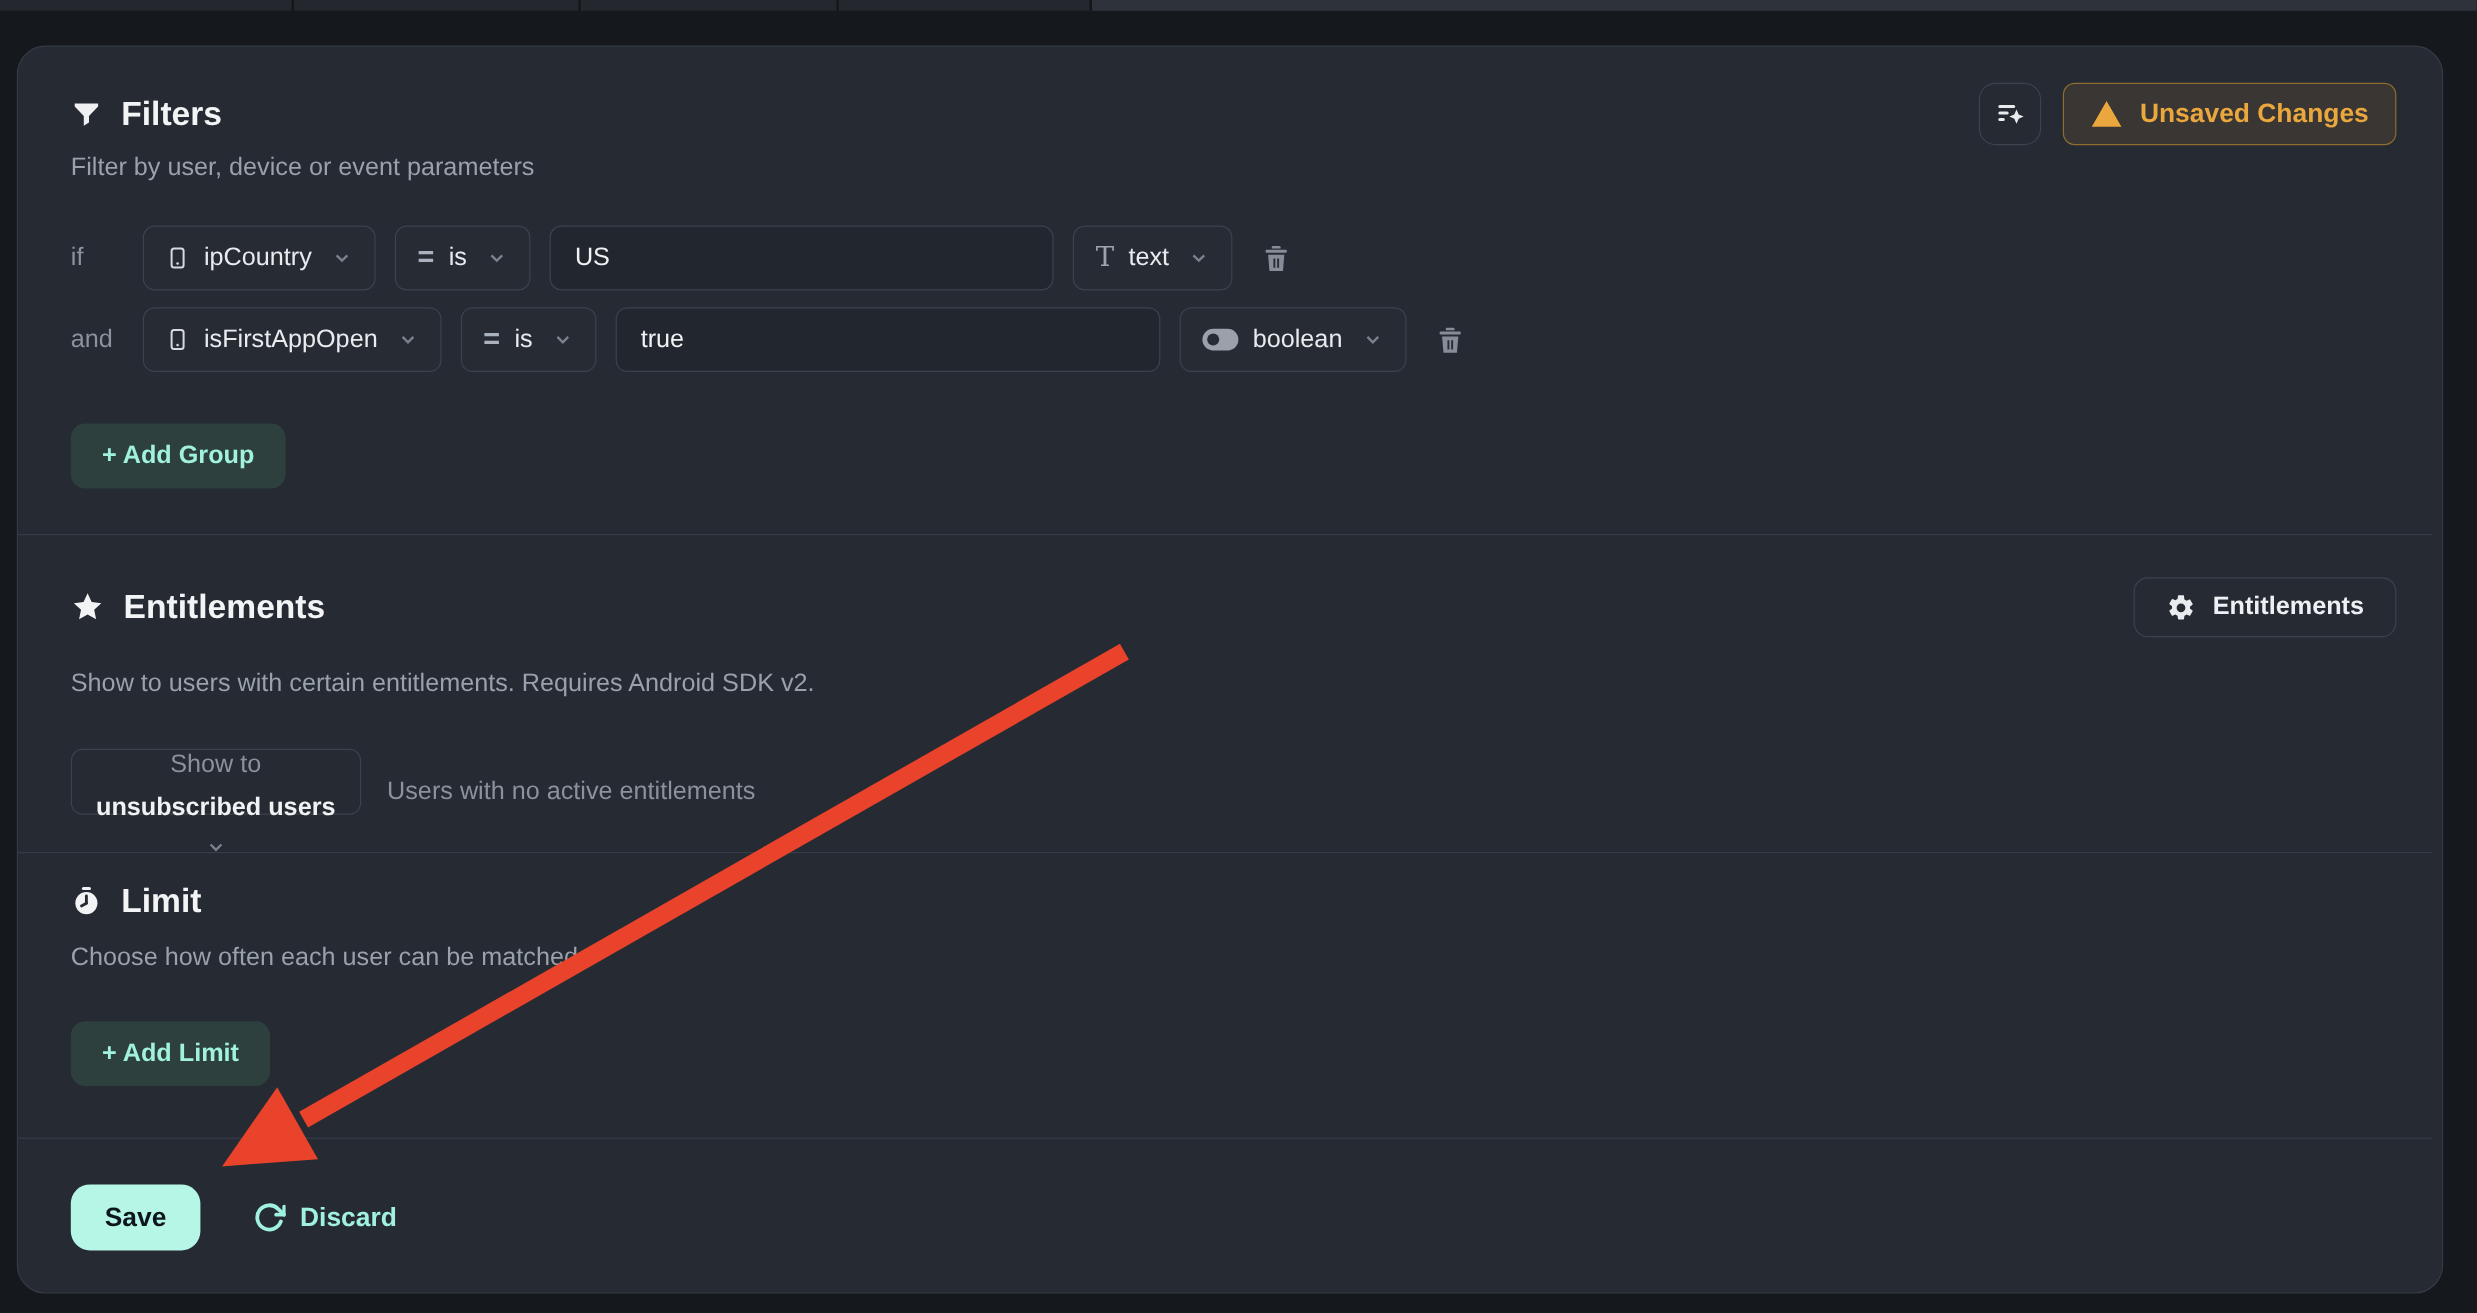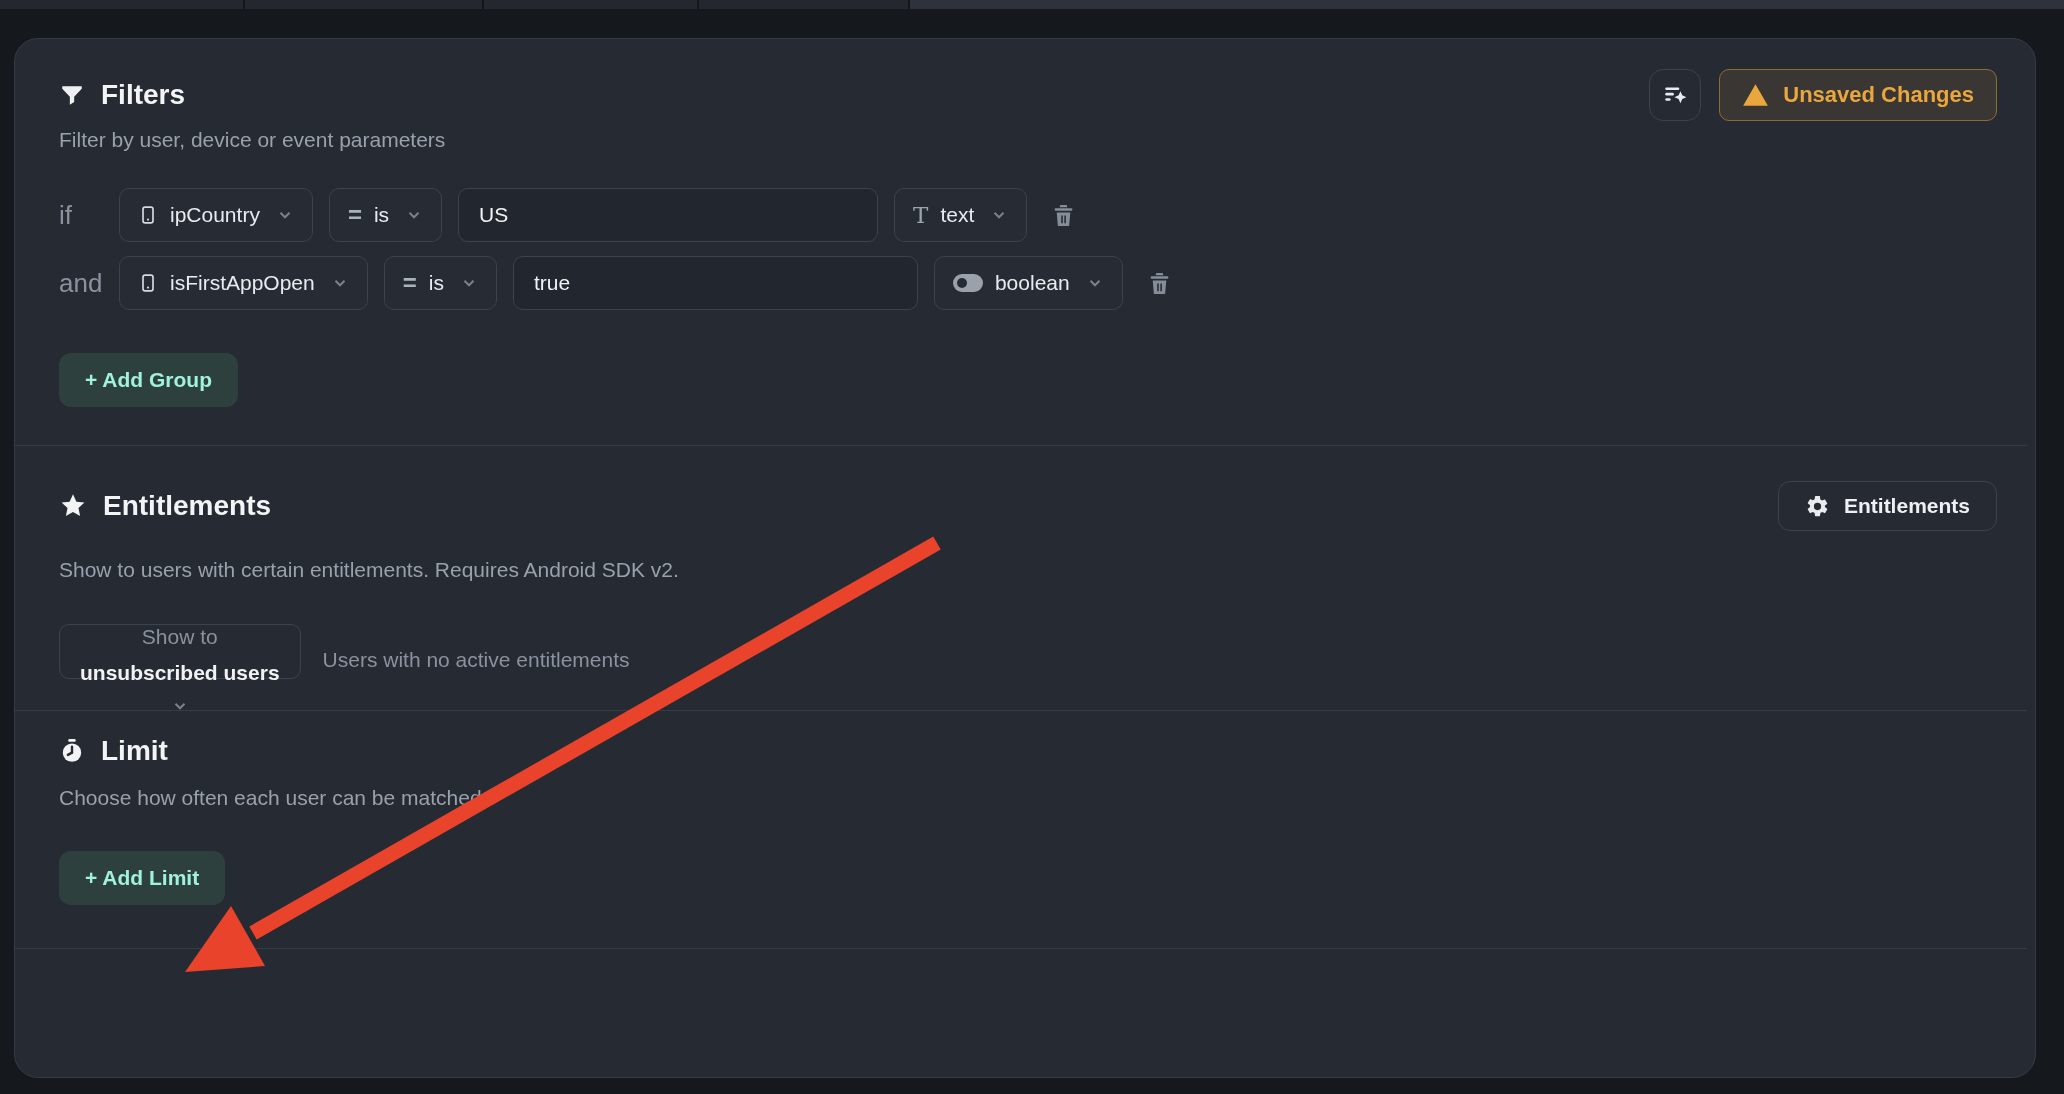--- a/index.html
+++ b/index.html
@@ -33,37 +33,37 @@
     background:transparent; display:flex; align-items:center; justify-content:center; cursor:pointer;
   }
   .warn-badge {
     height:52px; margin-left:18px; padding:0 22px; border:1.5px solid #8f6c30; border-radius:10px;
     background:rgba(233,167,62,0.10); color:#e9a73e; font-weight:700; font-size:22px;
     display:flex; align-items:center; gap:14px; cursor:pointer;
   }
 
   .frow { display:flex; align-items:center; gap:16px; height:54px; margin-top:14px; }
   .frow.first { margin-top:34px; }
-  .conj { width:44px; flex:none; font-size:26px; color:#8b929e; }
+  .conj { width:44px; flex:none; font-size:21px; color:#8b929e; }
   .chip {
     height:54px; border:1px solid #3c434e; border-radius:10px; background:#262b34;
     display:flex; align-items:center; gap:12px; padding:0 18px;
     font-size:21px; color:#e9ecef; cursor:pointer; white-space:nowrap;
   }
   .chip .chev { margin-left:4px; }
   .eq { color:#aab2bd; font-weight:700; font-size:24px; line-height:1; }
   .ticon { font-family:"DejaVu Serif", serif; font-size:23px; color:#9aa3ae; line-height:1; }
   .toggle-ico { width:30px; height:18px; border-radius:9px; background:#9aa1ab; position:relative; flex:none; }
   .toggle-ico::after { content:""; position:absolute; left:4px; top:4px; width:10px; height:10px; border-radius:50%; background:#262b34; }
   .tinput {
     height:54px; border:1px solid #3c434e; border-radius:10px; background:#22262f;
     color:#f0f2f4; font-size:21px; padding:0 20px; width:420px; outline:none;
     font-family:"Liberation Sans", sans-serif;
   }
-  .tinput.narrow { width:405px; }
+  .tinput.narrow { width:454px; }
   .trash-btn { background:none; border:none; margin-left:8px; cursor:pointer; display:flex; }
 
   .btnrow { display:flex; gap:18px; margin-top:43px; }
   .mint-btn {
     height:54px; padding:0 26px; border:none; border-radius:12px; background:#2d403e;
     color:#a0f1de; font-weight:700; font-size:21px; display:flex; align-items:center; cursor:pointer;
     font-family:"Liberation Sans", sans-serif;
   }
   .divider { height:1px; background:#353c47; margin:38px -30px 0 -44px; }
   .divider.d2 { margin-top:31px; }
@@ -289,19 +289,31 @@
     </div>
   </div>
   <div class="subtitle l">Choose how often each user can be matched</div>
 
   <div class="btnrow limit">
     <button class="mint-btn">+ Add Limit</button>
   </div>
 
   <div class="divider d3"></div>
 
+  <div class="footer">
+    <button class="save-btn">Save</button>
+    <button class="discard">
+      <span>
+        <svg width="27" height="27" viewBox="0 0 24 24" fill="none" stroke="#a0f1de" stroke-width="2.8" stroke-linecap="round" stroke-linejoin="round">
+            <polyline points="23 4 23 10 17 10"></polyline>
+            <path d="M20.49 15a9 9 0 1 1-2.12-9.36L23 10"></path>
+          </svg>
+      </span>
+      <span>Discard</span>
+    </button>
+  </div>
 
 </div>
 
 <svg class="arrow-overlay" width="2064" height="1094" viewBox="0 0 2064 1094">
   <line x1="937" y1="543" x2="253" y2="933" stroke="#e9432b" stroke-width="15"></line>
   <polygon points="185,972 231,906 265,966" fill="#e9432b"></polygon>
 </svg>
 
 </body></html>

